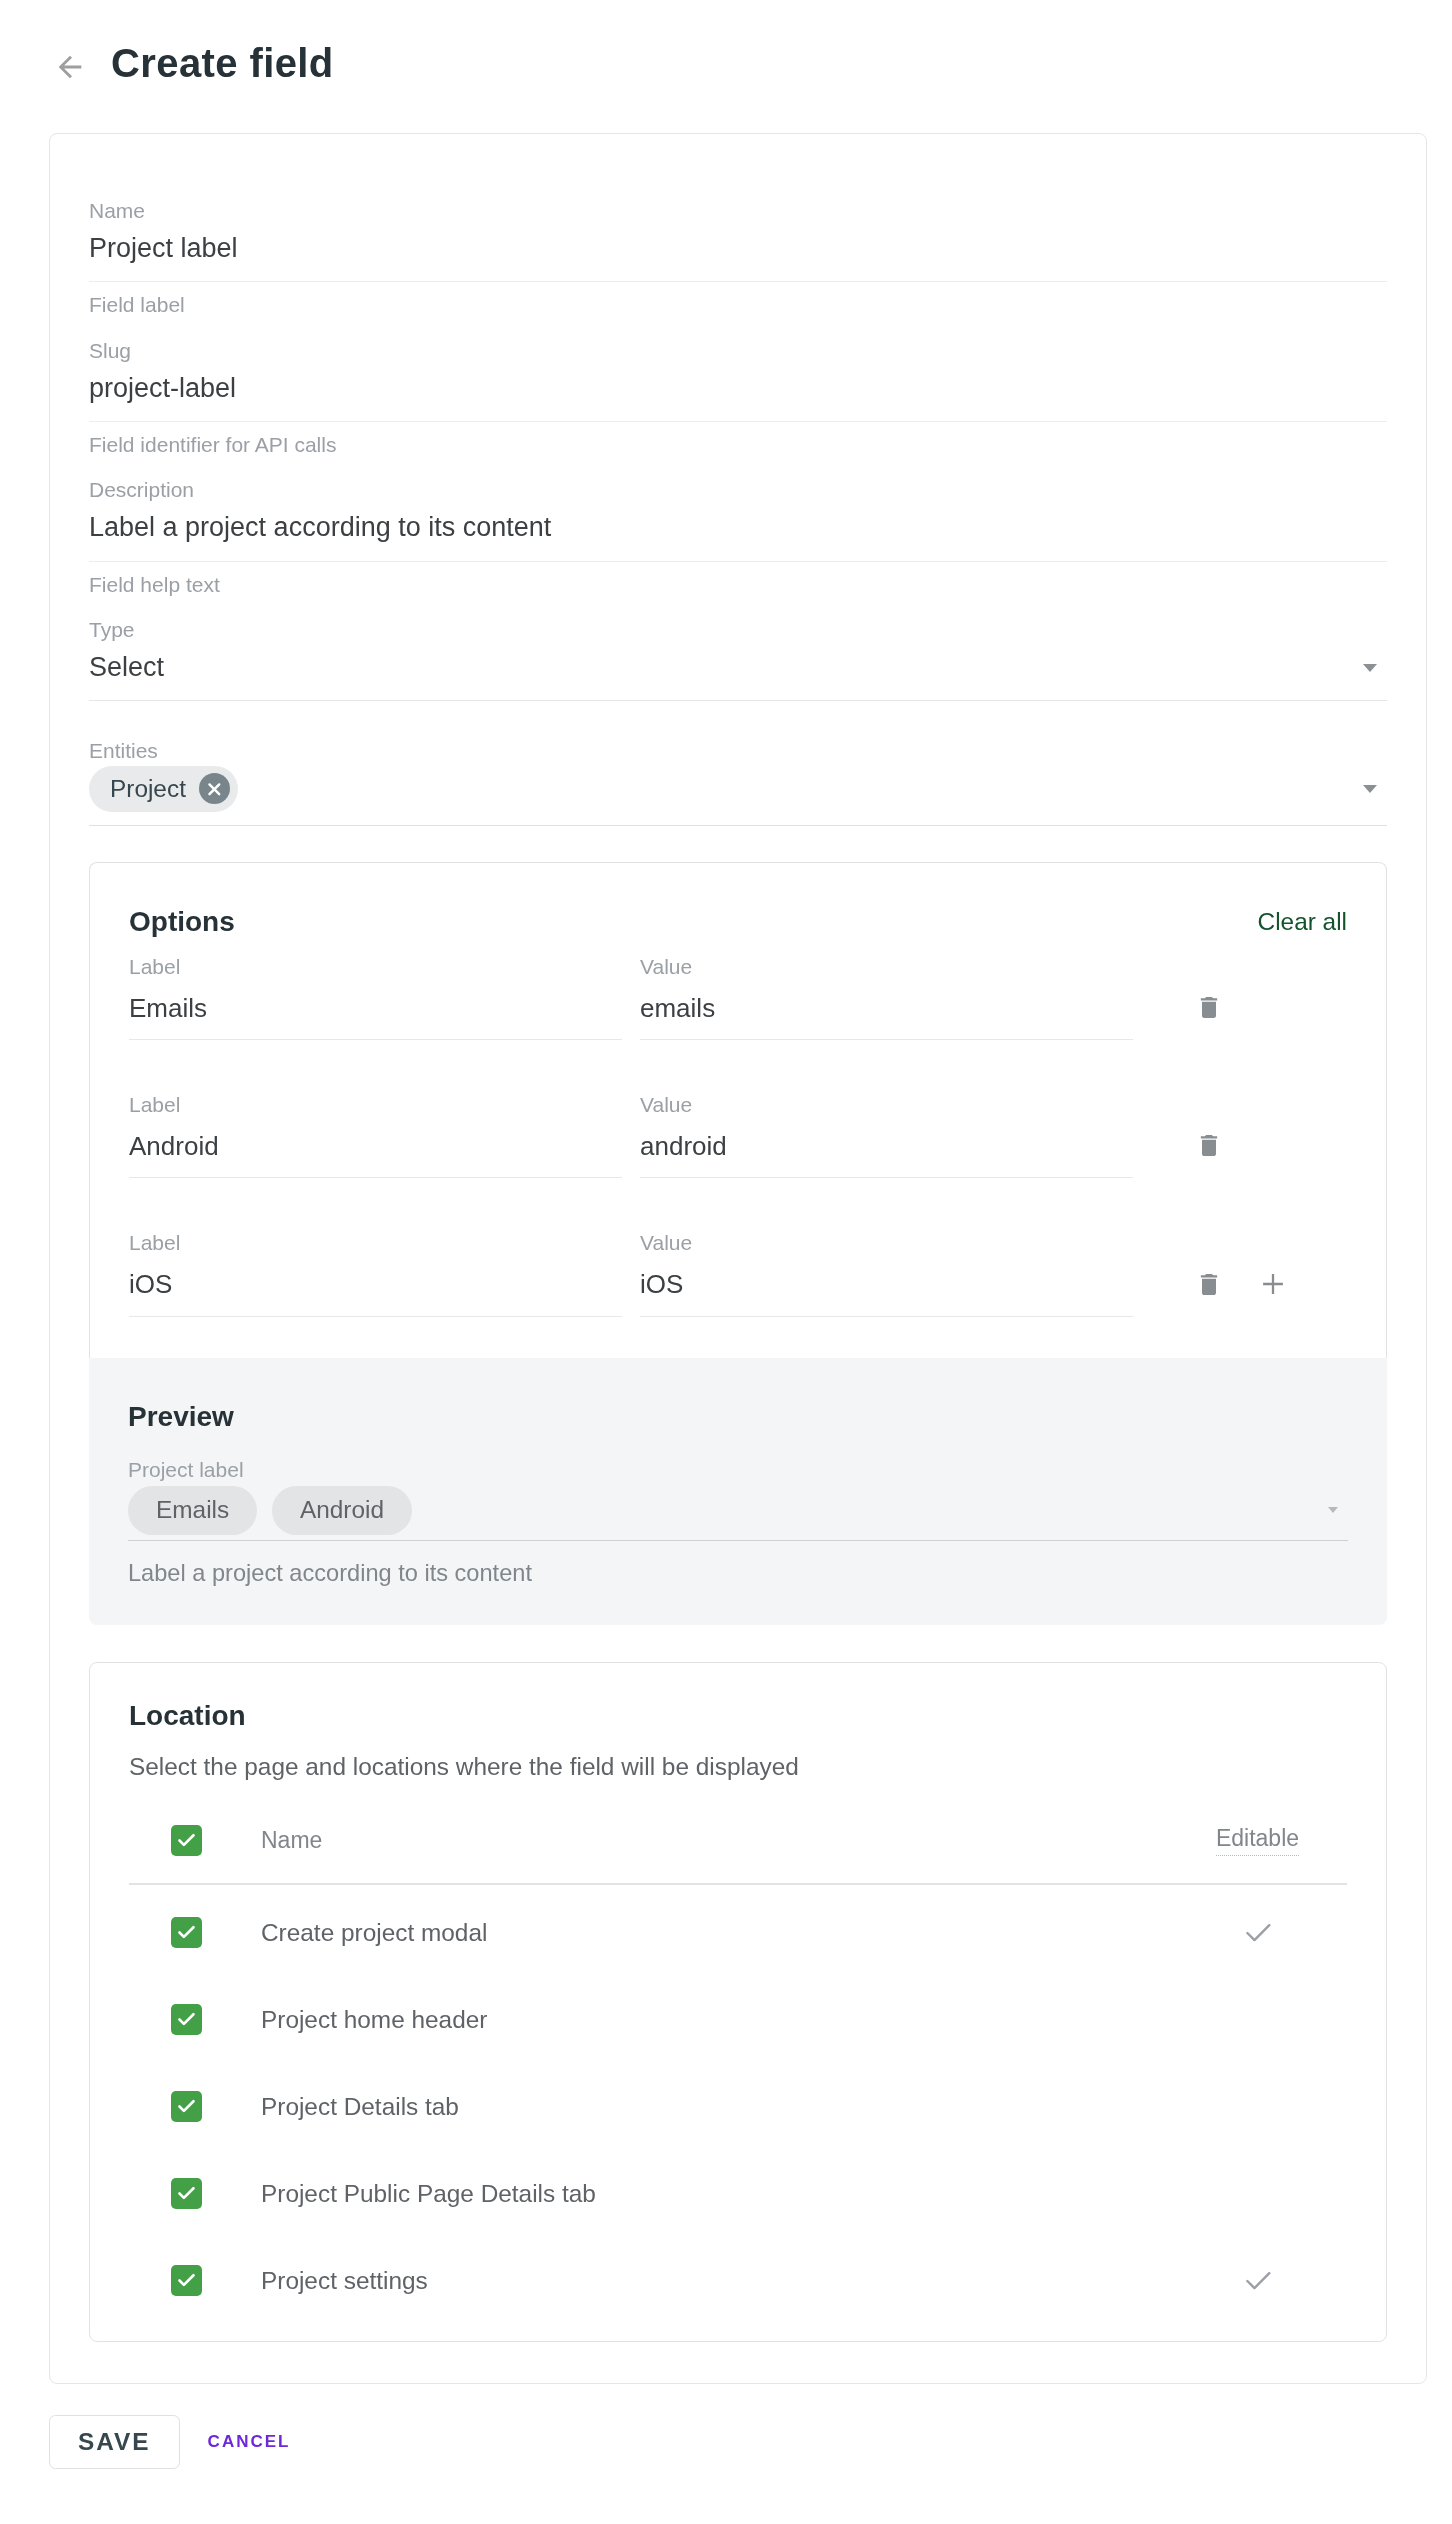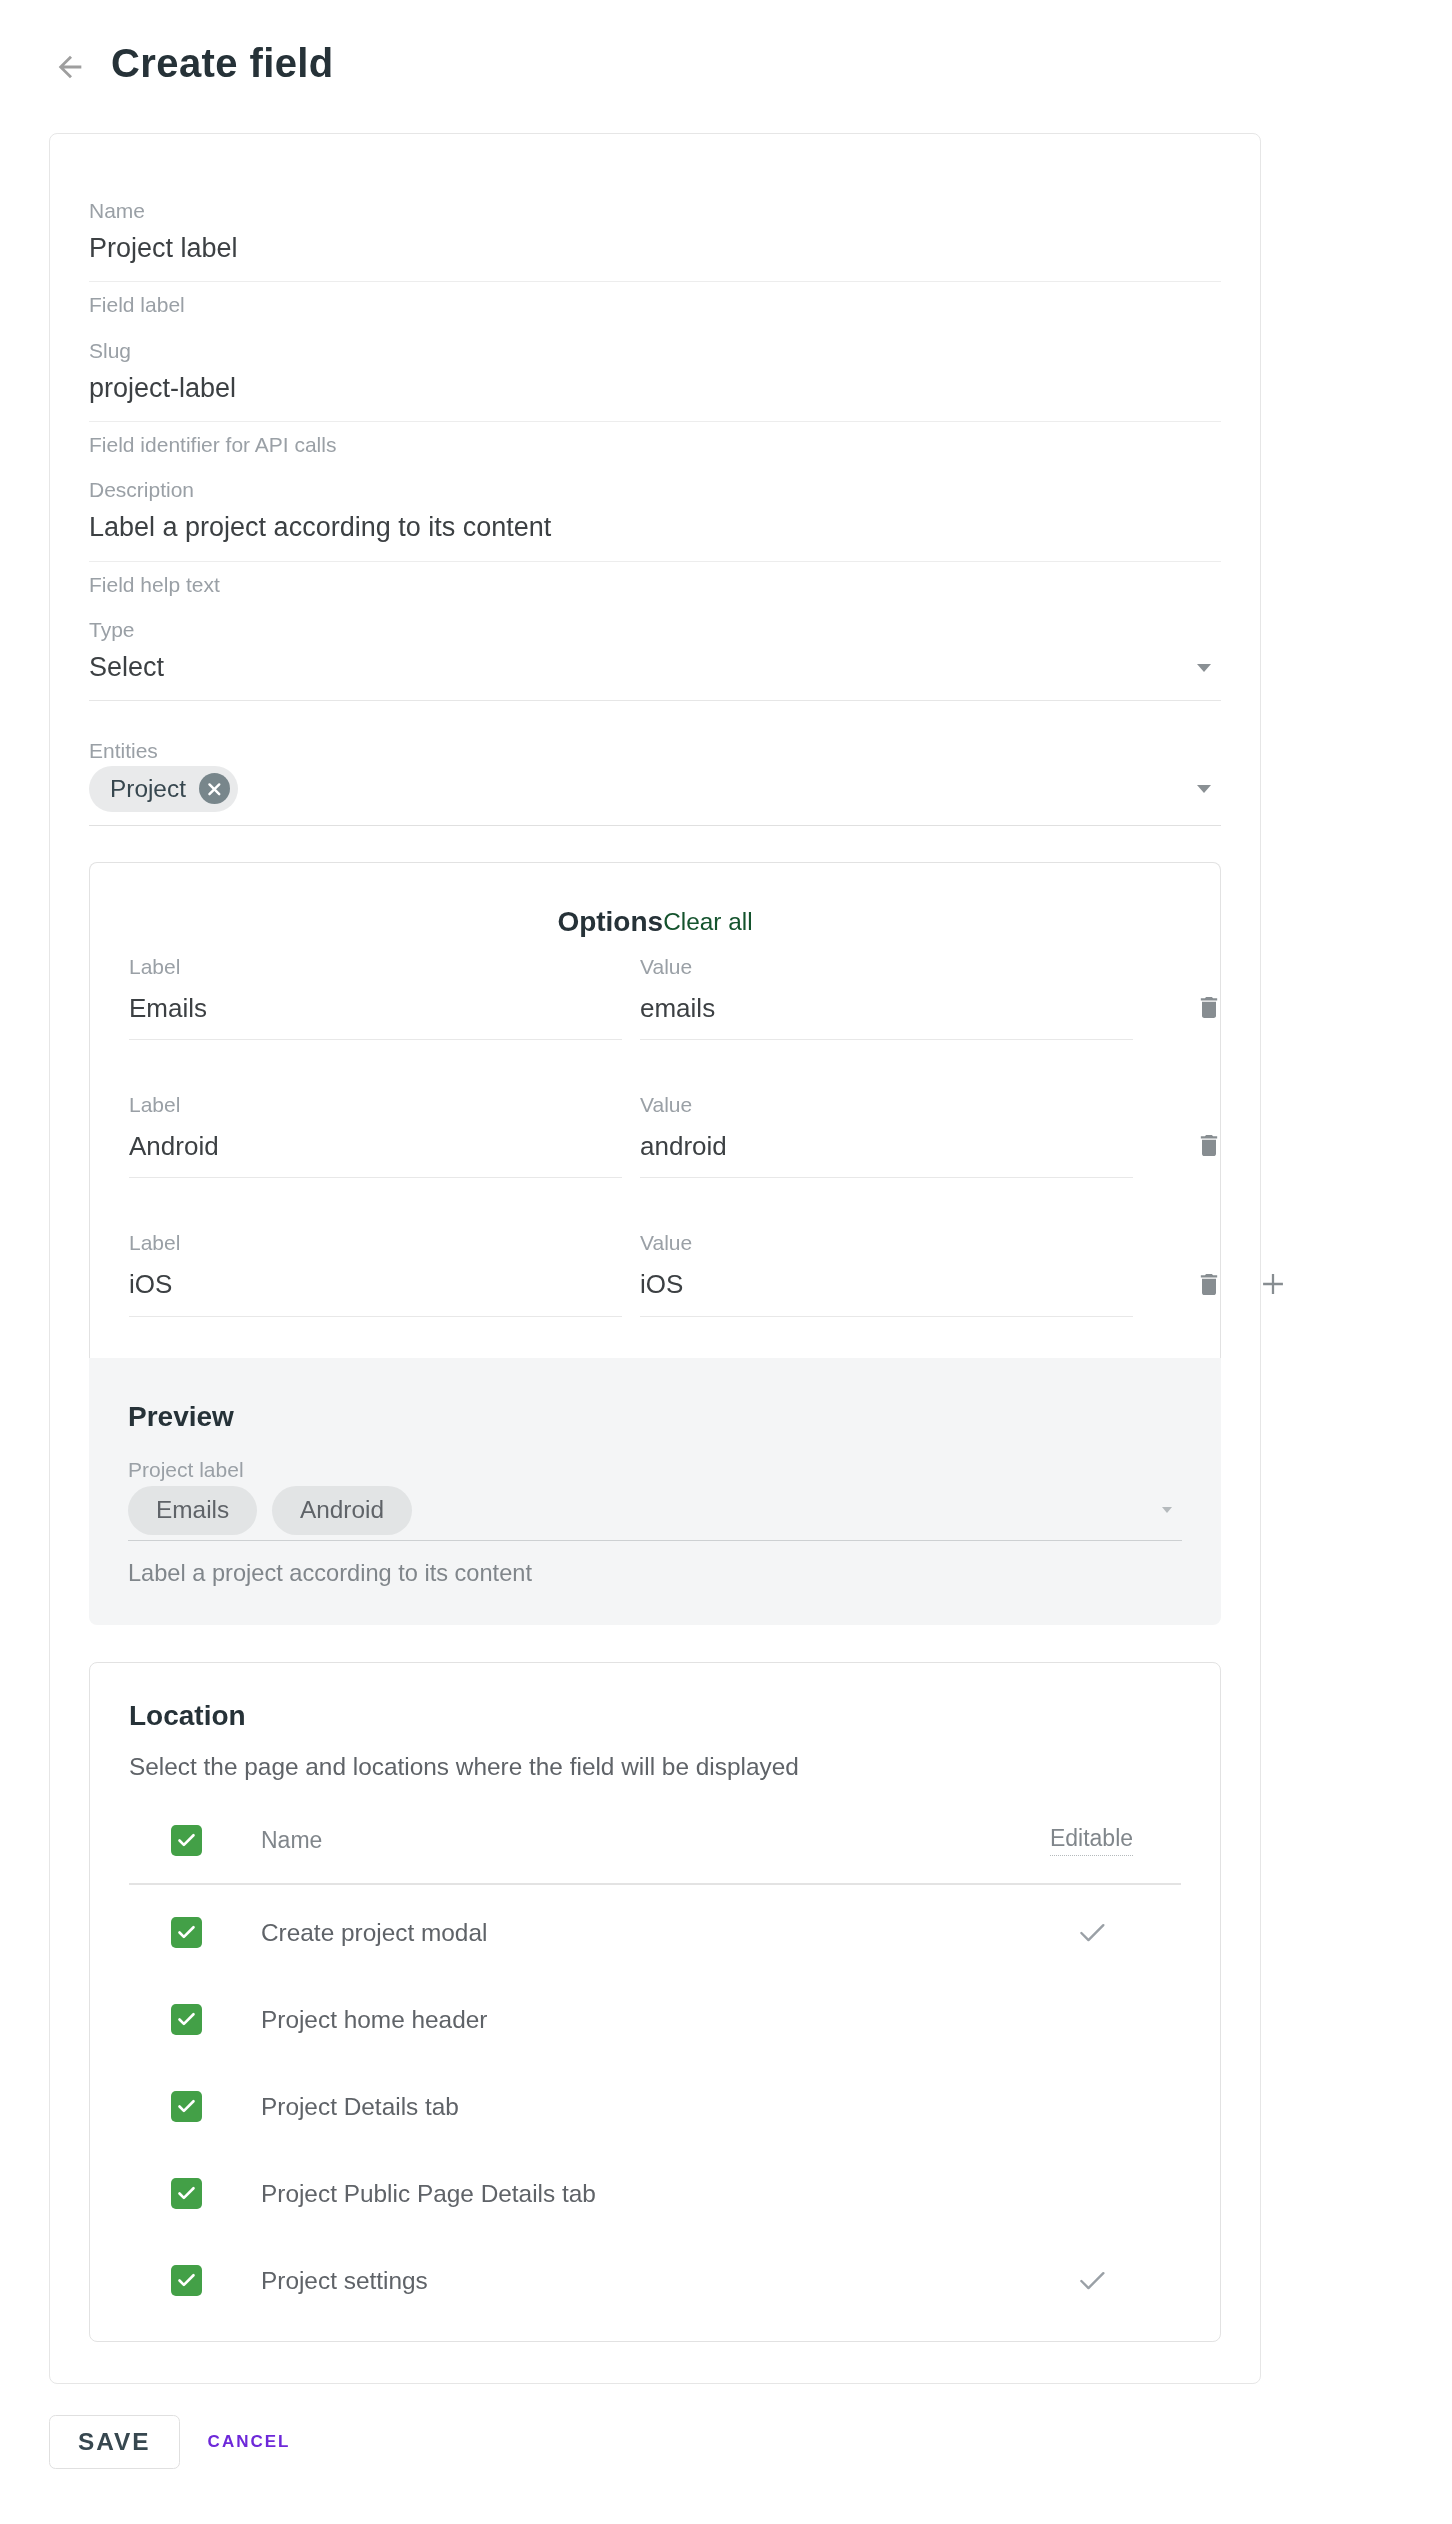--- a/index.html
+++ b/index.html
@@ -6,21 +6,21 @@
   html, body { width: 1453px; height: 2525px; background: #ffffff; overflow: hidden; }
   body { font-family: "Liberation Sans", "DejaVu Sans", sans-serif; color: #3c4043; }
 
   
   .page-header { display: flex; align-items: center; padding: 39px 0 0 52px; }
   .back-btn { width: 36px; height: 36px; margin-top: 6.5px; display: flex; align-items: center; justify-content: center; cursor: pointer; }
   .page-title { margin-left: 23px; font-size: 40px; line-height: 49px; font-weight: 700; color: #263238; letter-spacing: 0.4px; }
 
   
   .card-outer {
-    width: 1212px; margin: 45px 0 0 49px;
+    width: 1378px; margin: 45px 0 0 49px;
     border: 1.6px solid #e6e6e6; border-radius: 8.1px;
     padding: 64px 39px 41px 39px; background: #fff;
   }
 
   
   .mat-field { margin-bottom: 19.5px; }
   .mat-label { display: block; font-size: 21px; line-height: 26px; color: #9aa0a6; }
   .mat-input {
     display: block; width: 100%; border: none; border-bottom: 1.6px solid #ededed;
     padding: 8.1px 0 16.3px; font-family: inherit; font-size: 27px; line-height: 33px;
@@ -47,21 +47,21 @@
   .chip-x {
     width: 31px; height: 31px; border-radius: 50%; background: #78868b;
     display: flex; align-items: center; justify-content: center; cursor: pointer;
   }
 
   
   .options-card {
     border: 1.6px solid #e2e2e2; border-radius: 8.1px 8.1px 0 0; border-bottom: none;
     padding: 41px 39px 41px;
   }
-  .options-head { display: flex; align-items: center; justify-content: center; margin-bottom: 14.7px; height: 36px; }
+  .options-head { display: flex; align-items: center; justify-content: space-between; margin-bottom: 14.7px; height: 36px; }
   .section-title { font-size: 28px; line-height: 34px; font-weight: 700; color: #263238; }
   .clear-all { font-size: 24.4px; color: #14532d; cursor: pointer; }
   .opt-row { display: grid; grid-template-columns: 493px 493px 1fr; column-gap: 18px; margin-bottom: 52px; }
   .opt-row:last-child { margin-bottom: 0; }
   .opt-cell .mat-label { font-size: 21px; line-height: 26px; margin-bottom: 3.3px; }
   .opt-input {
     display: block; width: 100%; border: none; border-bottom: 1.6px solid #e8e8e8;
     padding: 8.1px 0 14.7px; font-family: inherit; font-size: 26px; line-height: 33px;
     color: #3c4043; background: transparent; outline: none;
   }

